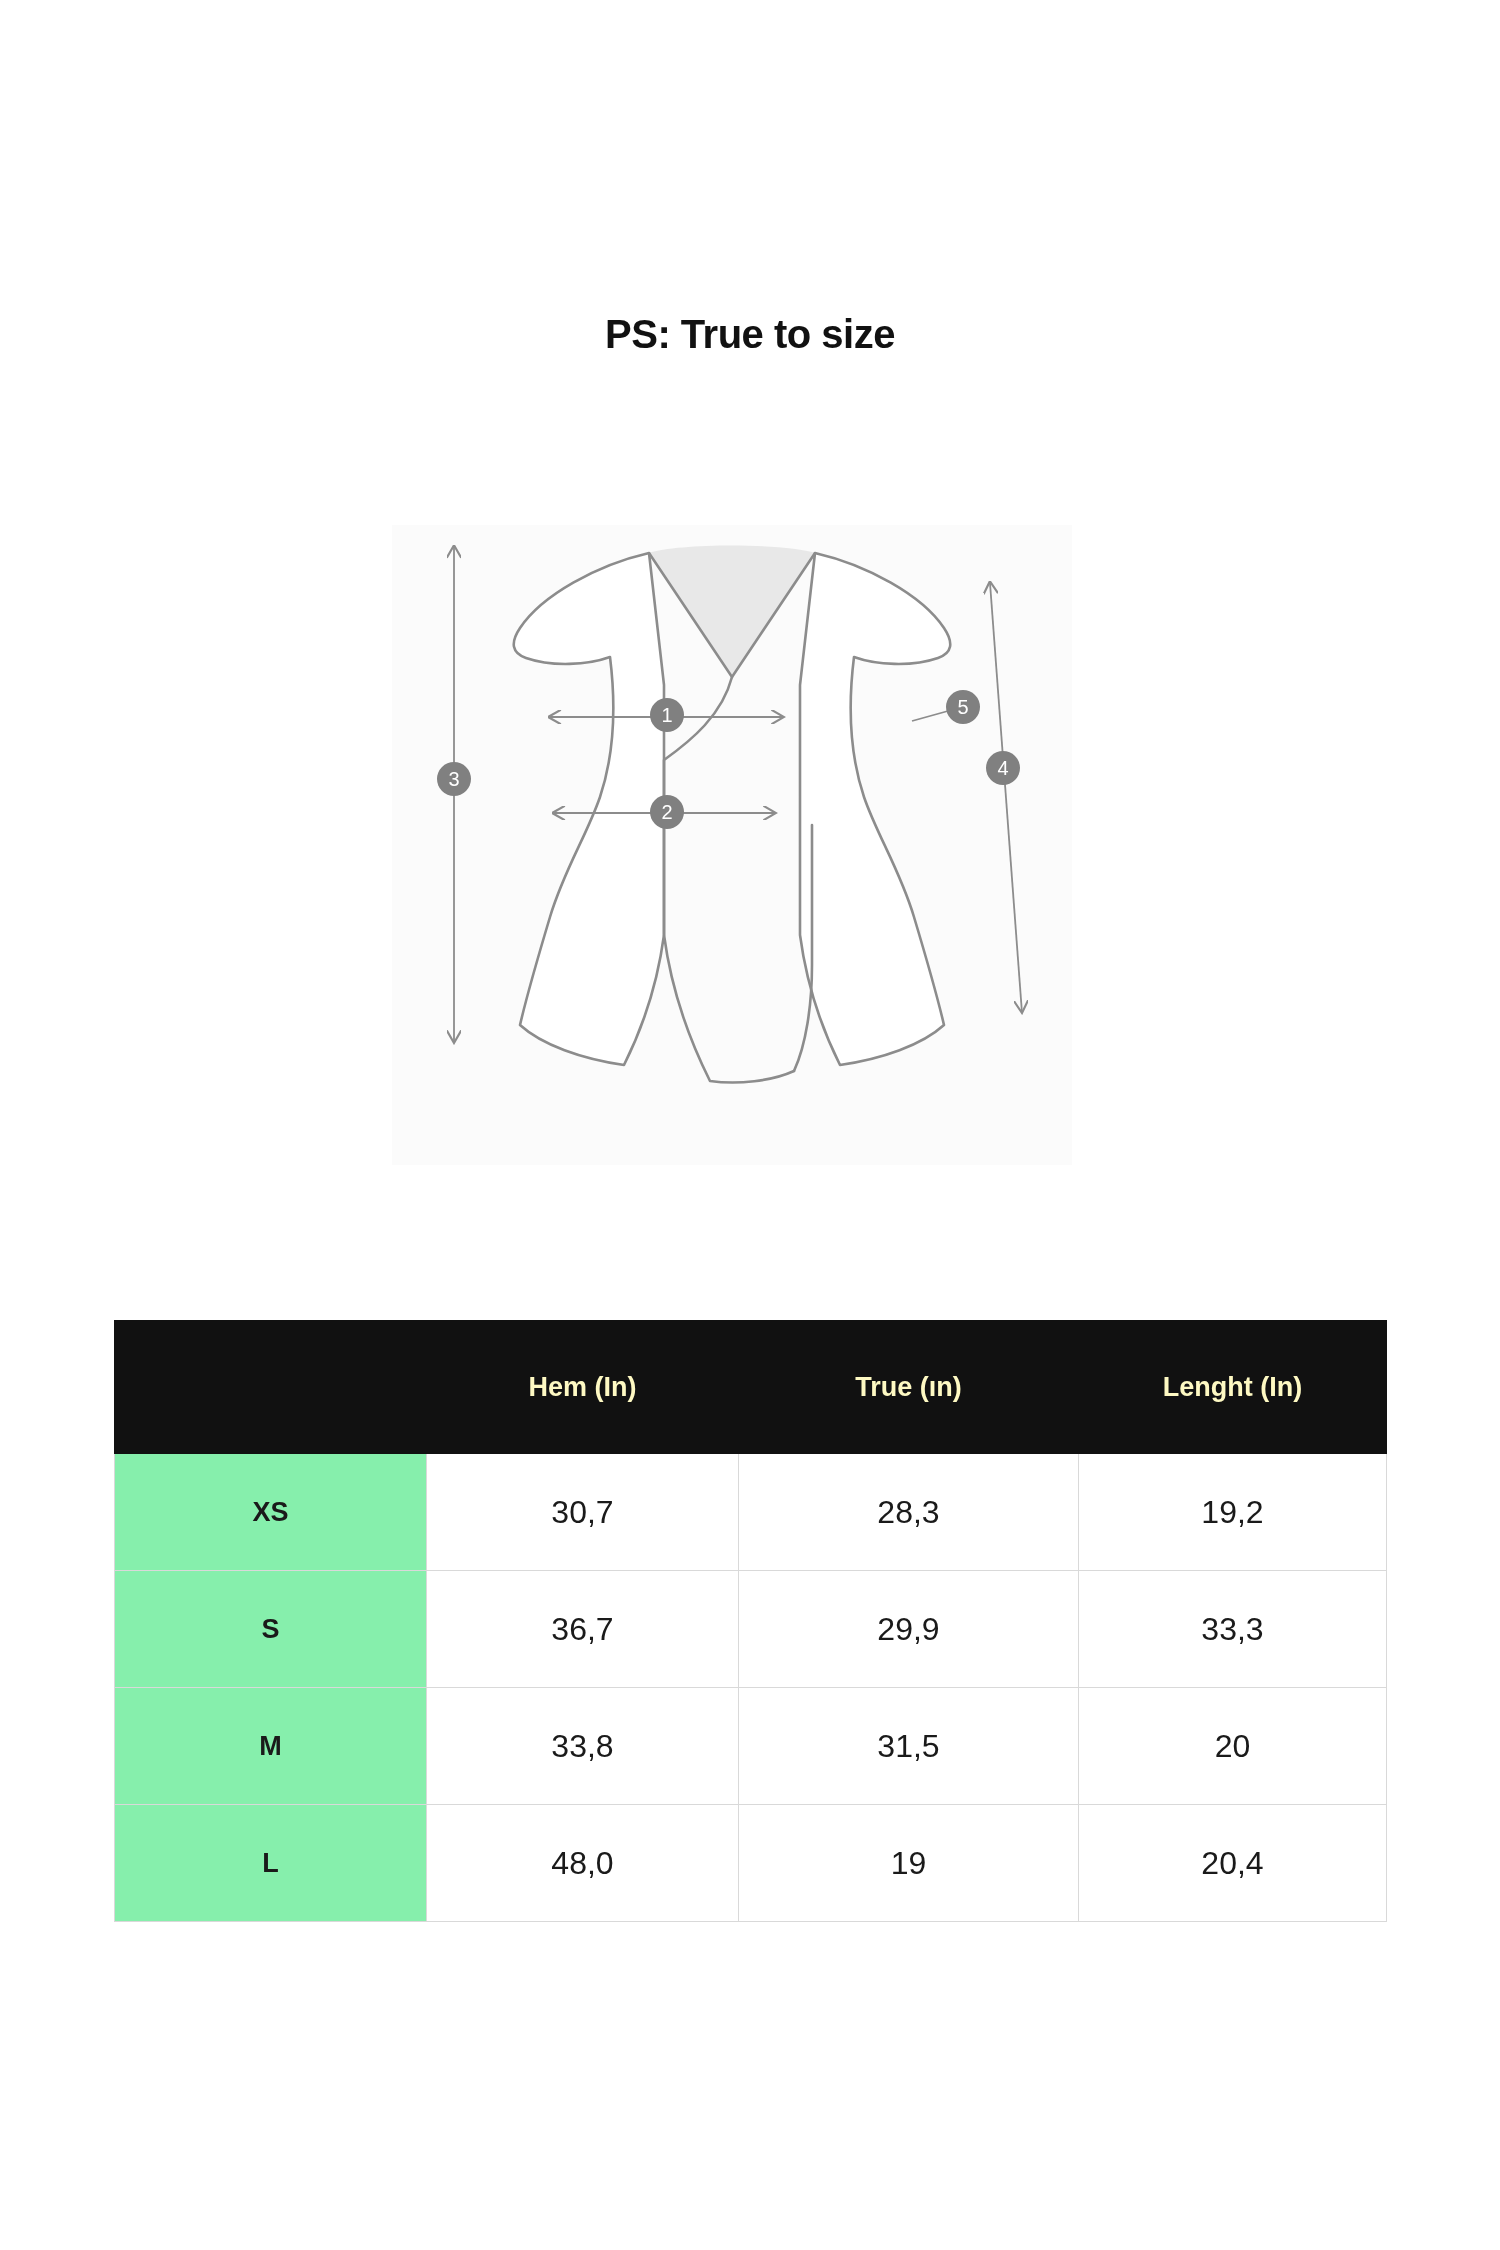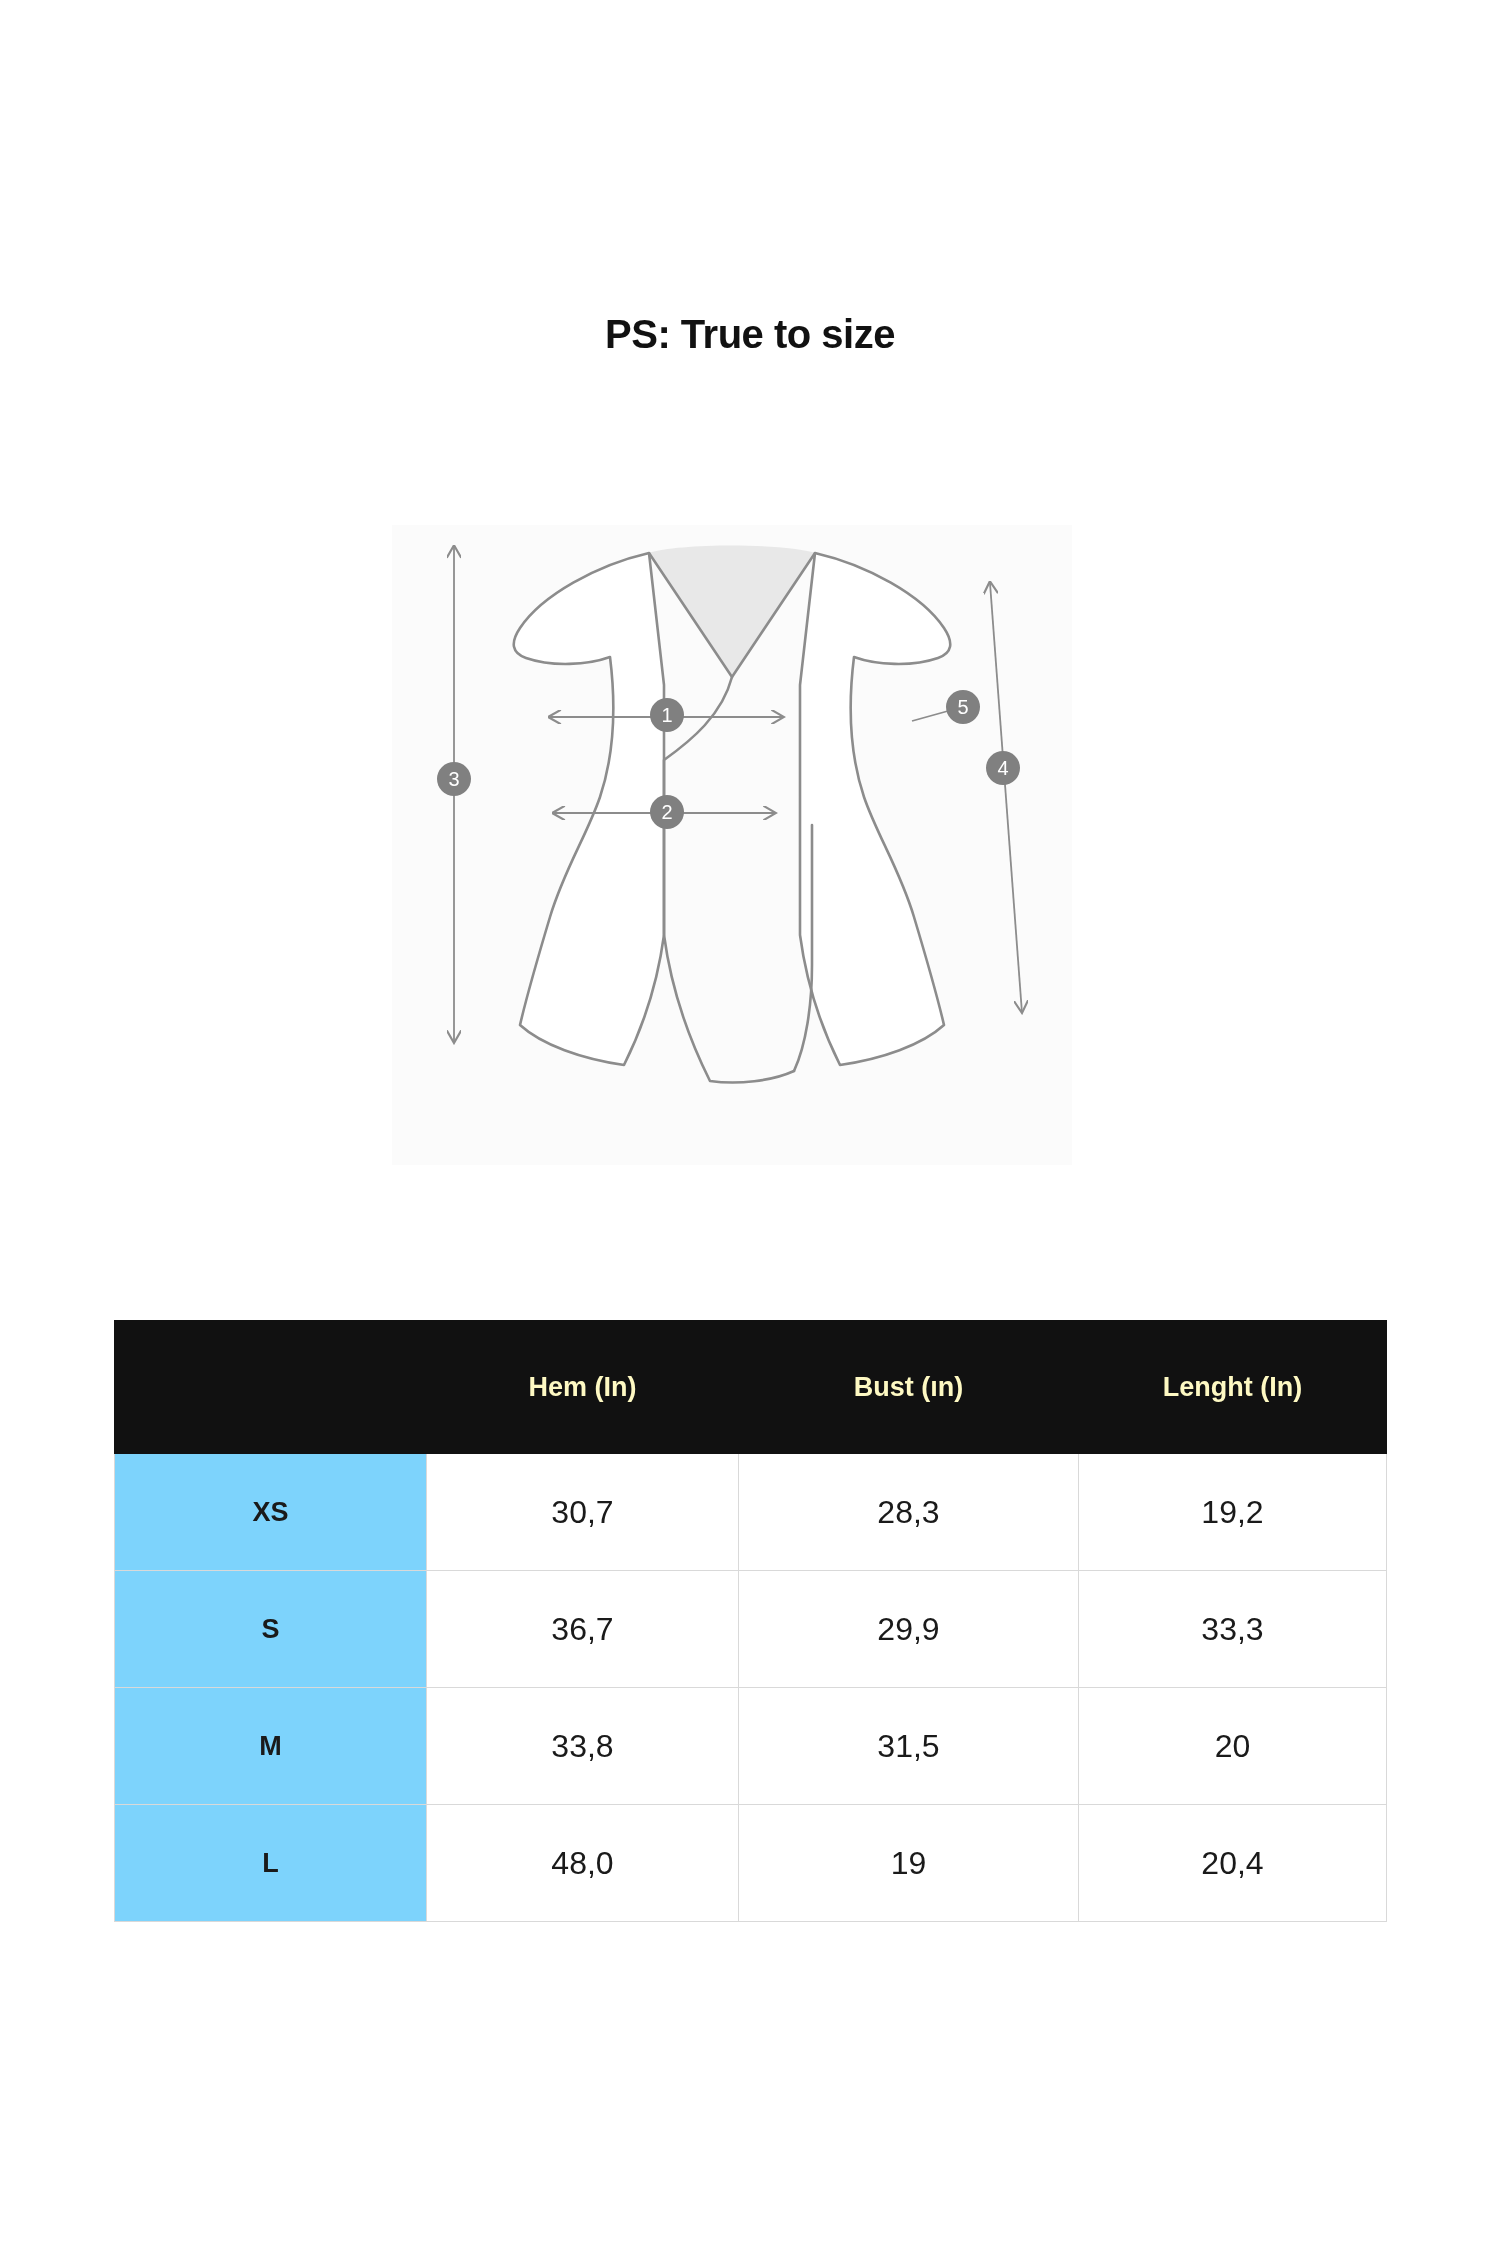--- a/index.html
+++ b/index.html
@@ -79,21 +79,21 @@
     border: 1px solid #111111;
     height: 132px;
   }
   table.size-table thead th.corner {
     background: #111111;
     border: 1px solid #111111;
   }
   table.size-table tbody th.size-label {
     font-weight: bold;
     font-size: 27px;
-    background: #7dd3fc;
+    background: #86efac;
   }
   table.size-table tbody td {
     font-weight: normal;
   }
   col.c1 { width: 312px; }
   col.c2 { width: 312px; }
   col.c3 { width: 340px; }
   col.c4 { width: 308px; }
 </style>
 </head>
@@ -179,21 +179,21 @@
     <colgroup>
       <col class="c1">
         <col class="c2">
         <col class="c3">
         <col class="c4">
     </colgroup>
     <thead>
       <tr>
         <th class="corner"></th>
         <th>Hem (In)</th>
-        <th>Bust (ın)</th>
+        <th>True (ın)</th>
         <th>Lenght (In)</th>
       </tr>
     </thead>
     <tbody>
       <tr>
         <th class="size-label">XS</th>
         <td>30,7</td>
         <td>28,3</td>
         <td>19,2</td>
       </tr>

